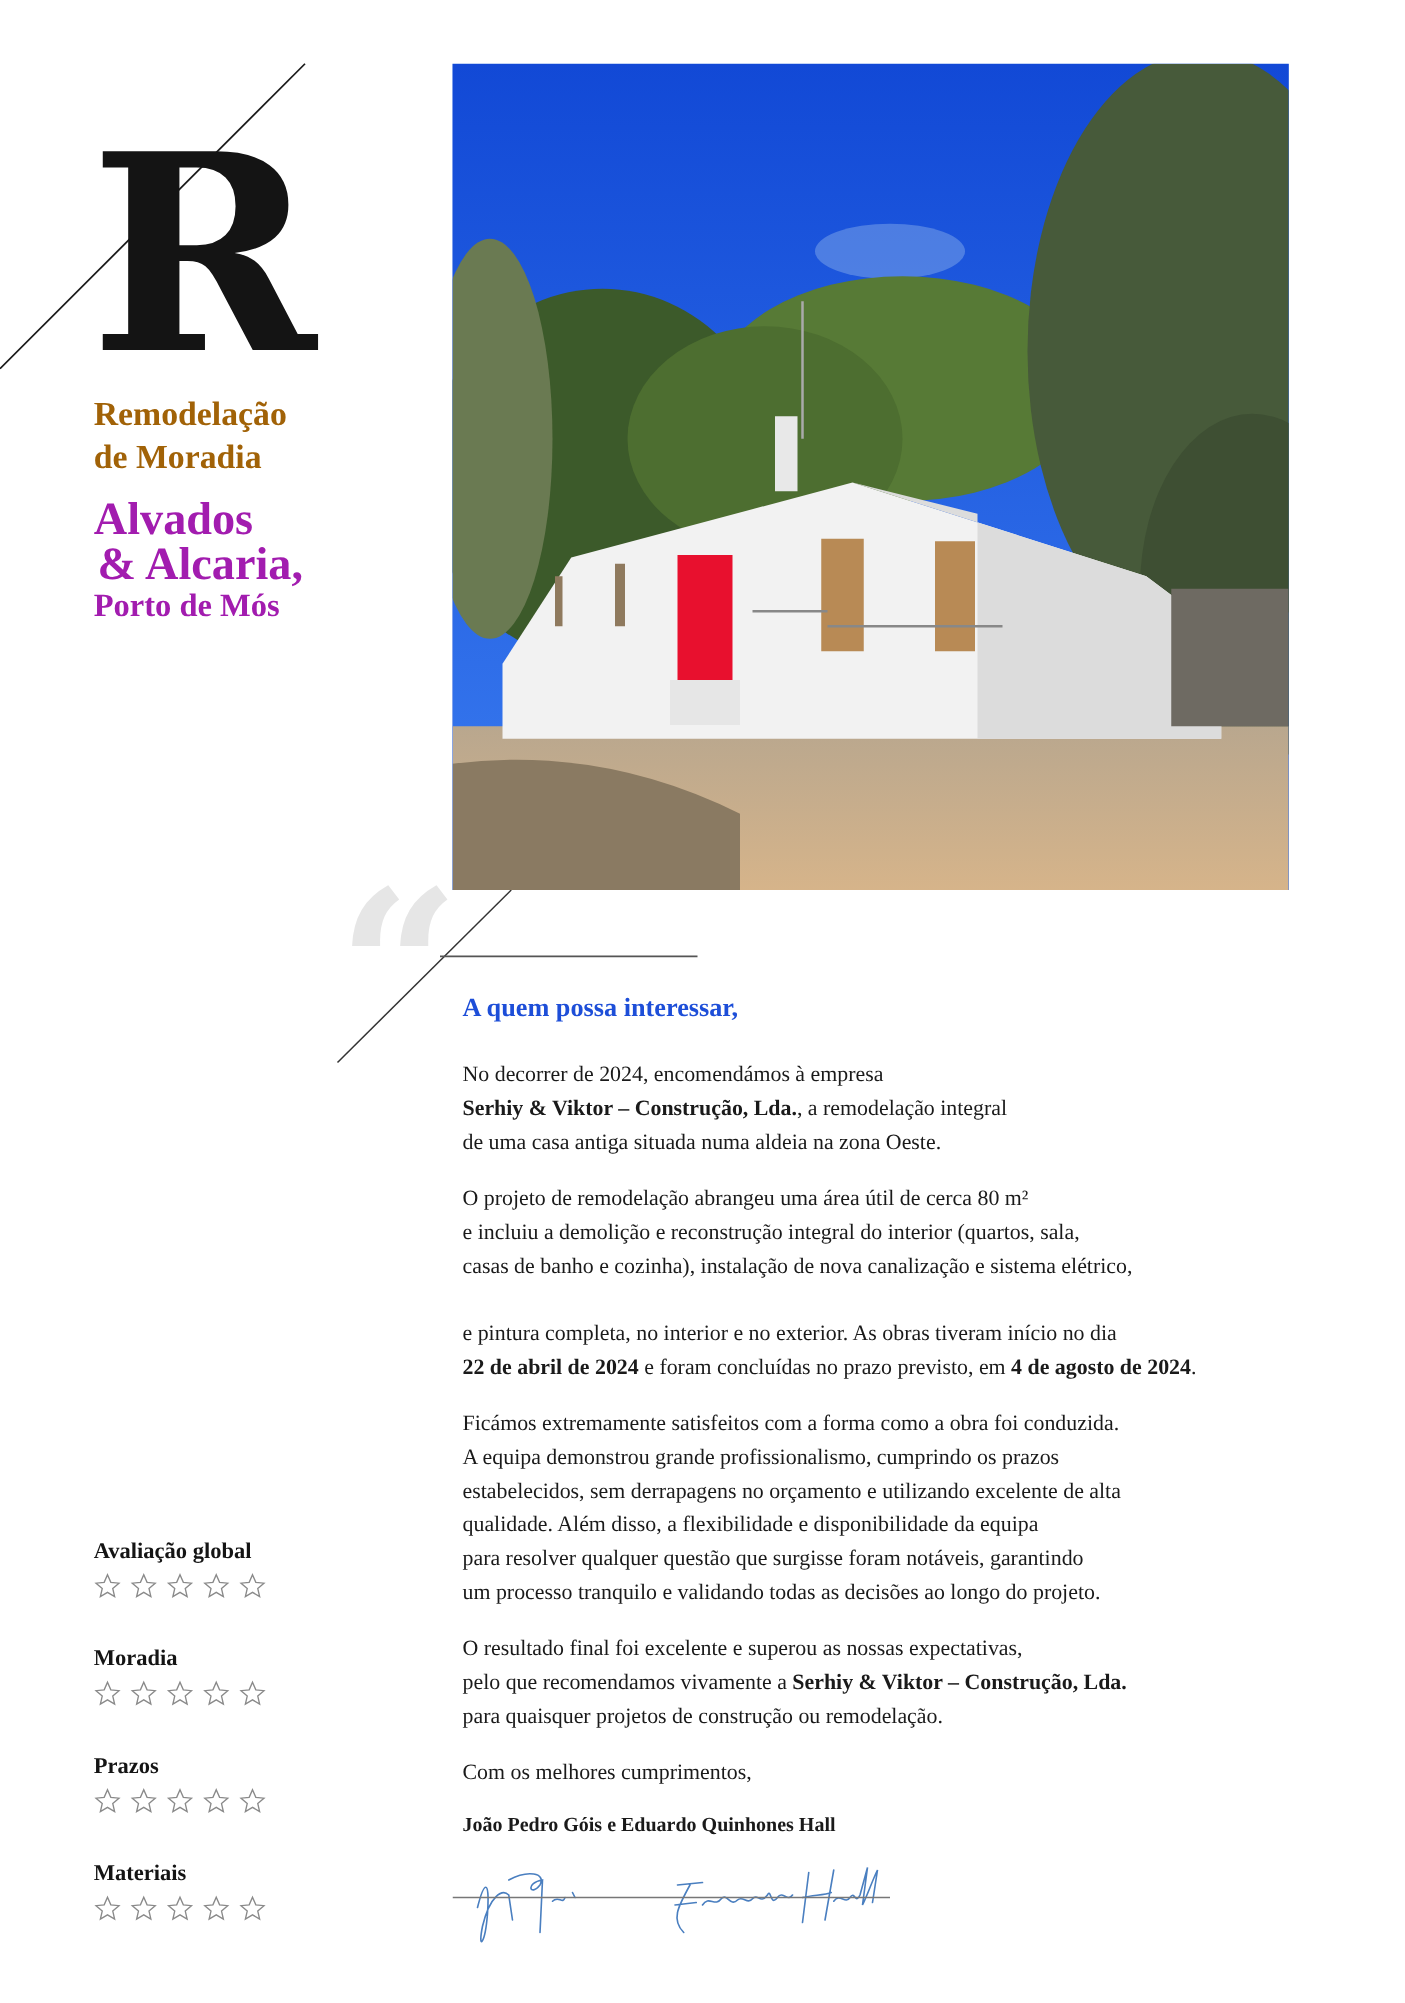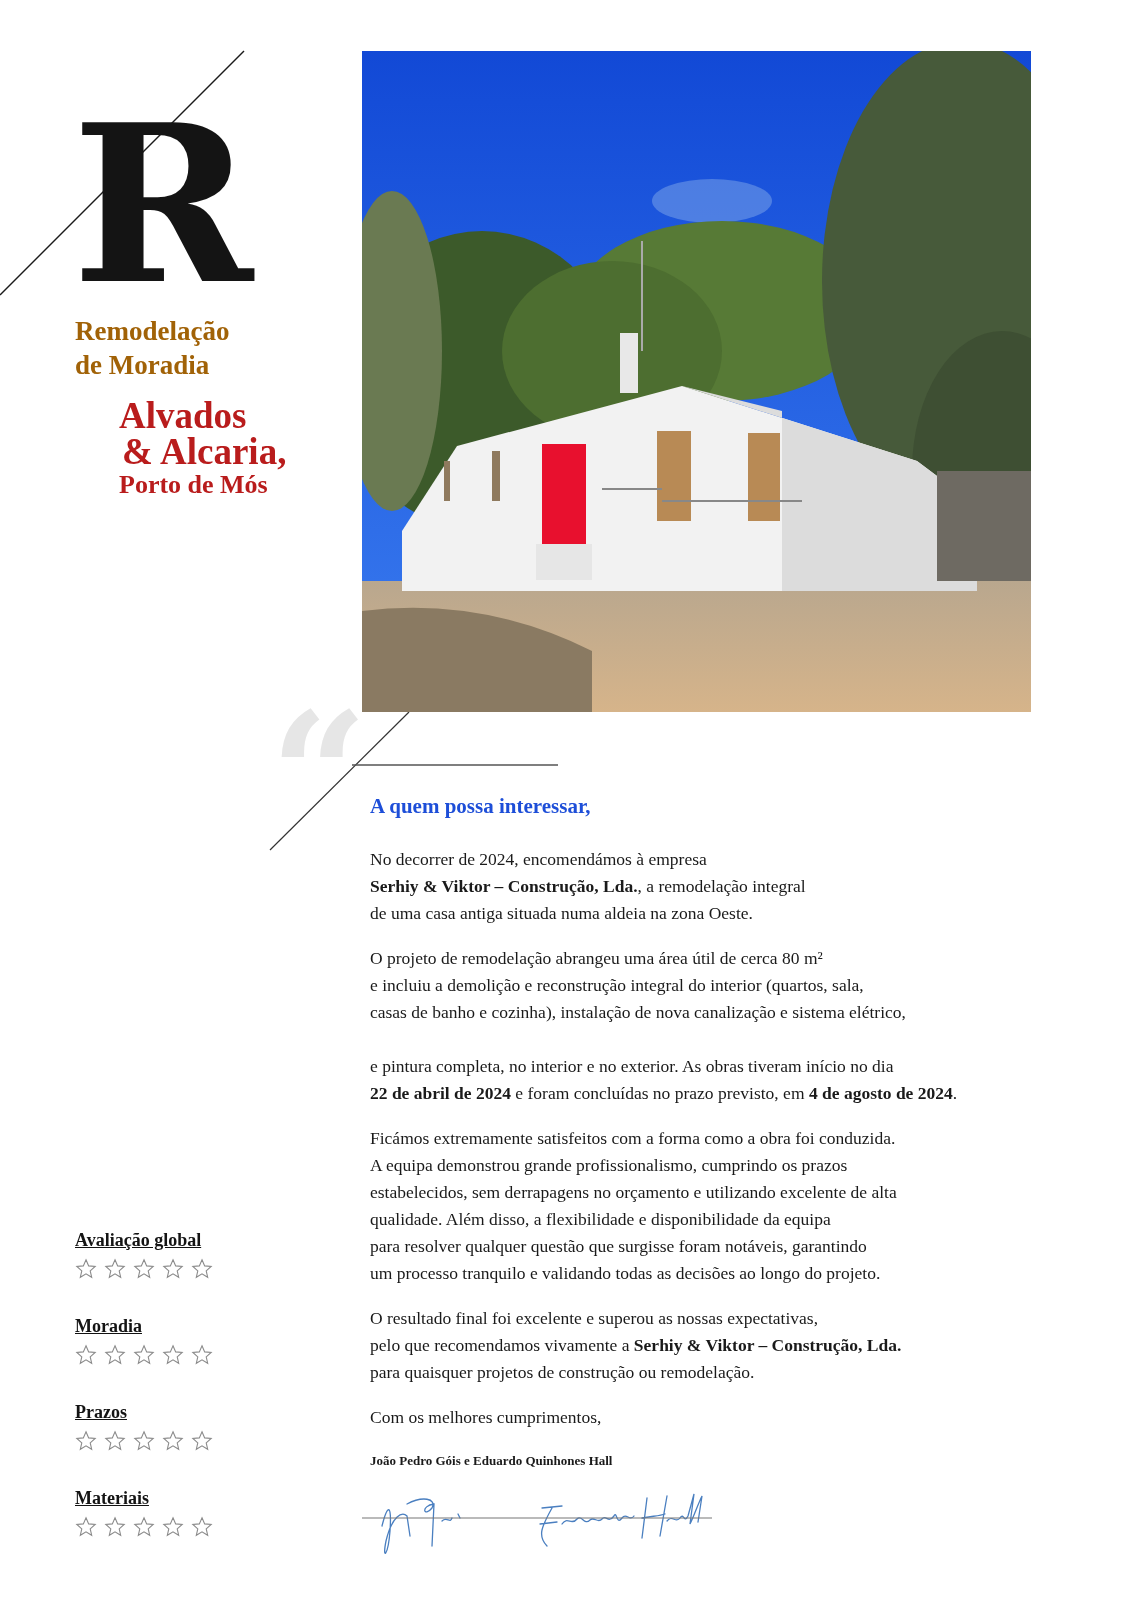--- a/index.html
+++ b/index.html
@@ -4,40 +4,40 @@
 <style>
   html, body { margin: 0; padding: 0; background: #ffffff; }
   body { width: 1124px; height: 1602px; position: relative; overflow: hidden;
          font-family: "Liberation Serif", "DejaVu Serif", serif; color: #111; }
   .abs { position: absolute; }
   svg.lines { position: absolute; left: 0; top: 0; width: 1124px; height: 1602px; pointer-events: none; }
 
   .big-r { left: 72px; top: 95px; font-size: 218px; line-height: 1; font-weight: 700;
            font-family: "DejaVu Serif", "Liberation Serif", serif; color: #141414; letter-spacing: -2px; }
   .title { left: 75px; top: 314px; font-size: 27px; line-height: 34px; font-weight: 700; color: #a16207; }
-  .place { left: 75px; top: 398px; font-size: 37px; line-height: 36px; font-weight: 700; color: #b91c1c; margin-left: 44px; }
+  .place { left: 75px; top: 398px; font-size: 37px; line-height: 36px; font-weight: 700; color: #a21caf; }
   .place .sub { display: block; font-size: 26px; line-height: 30px; }
 
   .photo { left: 362px; top: 51px; width: 669px; height: 661px; overflow: hidden; background: #1f5be0; }
   .photo svg { width: 100%; height: 100%; display: block; }
 
   .quote-mark { left: 270px; top: 690px; font-size: 170px; line-height: 1; color: #e6e6e6; font-weight: 700;
                 font-family: "DejaVu Serif", serif; }
 
   .letter { left: 370px; top: 792px; width: 700px; font-size: 17.5px; line-height: 27px; color: #1a1a1a; }
   .letter h2 { margin: 0 0 26px 0; font-size: 21px; line-height: 28px; font-weight: 700; color: #1d4ed8; }
   .letter p { margin: 0 0 18px 0; }
   .letter b { font-weight: 700; }
   .closing { margin-top: 0; }
-  .signers { font-size: 13px; font-weight: 700; margin: 14px 0 0 0; line-height: 24px; }
+  .signers { font-size: 16px; font-weight: 700; margin: 14px 0 0 0; line-height: 24px; }
 
   .sig { left: 362px; top: 1486px; width: 370px; height: 80px; }
 
   .ratings { left: 75px; top: 1228px; width: 220px; }
-  .rating { margin-bottom: 34px; text-decoration: underline; }
+  .rating { margin-bottom: 34px; }
   .rating-label { font-size: 18px; font-weight: 700; line-height: 24px; color: #141414; }
   .stars { margin-top: 6px; display: flex; gap: 7px; }
   .star { width: 22px; height: 22px; }
 </style>
 </head>
 <body>
 
 <svg class="lines" viewBox="0 0 1124 1602">
   <line x1="244" y1="51" x2="0" y2="295" stroke="#1a1a1a" stroke-width="1.4"></line>
   <line x1="409" y1="712" x2="270" y2="850" stroke="#333" stroke-width="1.2"></line>

